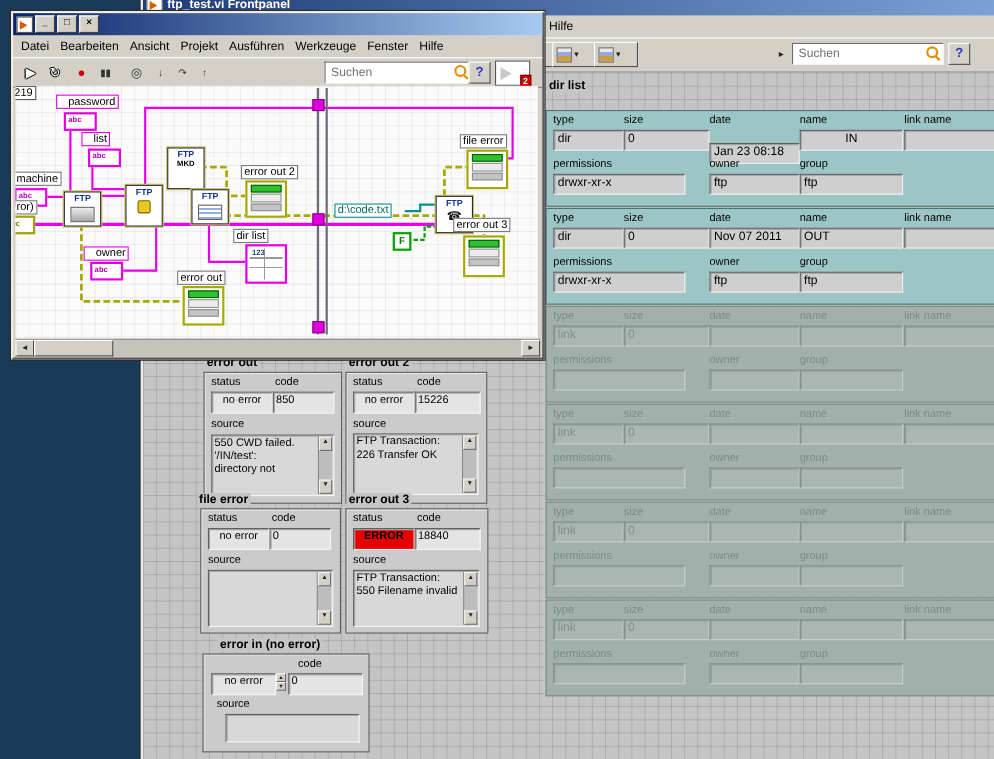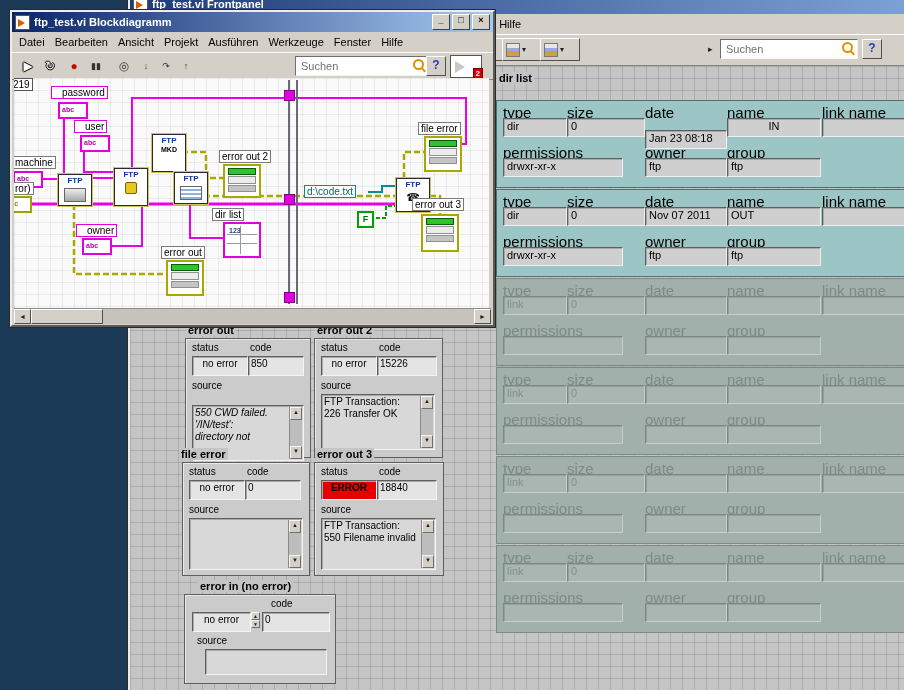--- a/index.html
+++ b/index.html
@@ -49,21 +49,21 @@
   .ovf{position:absolute;font-size:9px;color:#222;}
 
   
   .fp-content{position:absolute;left:0;right:0;top:72px;bottom:0;background:#c5c5c5;overflow:hidden;
      background-image:linear-gradient(to right,rgba(110,110,110,.28) 1px,transparent 1px),
                       linear-gradient(to bottom,rgba(110,110,110,.28) 1px,transparent 1px);
      background-size:12px 12px;}
   .biglab{position:absolute;font-size:11px;font-weight:bold;color:#000;background:#c5c5c5;padding:0 2px;}
   .dl-row{position:absolute;left:366px;width:430px;height:86px;background:#9cc6c6;border:1px solid #50716f;}
   .dl-row.off{background:#a2b0ac;border-color:#7c8a86;}
-  .dl-lab{position:absolute;font-size:15px;color:#000;white-space:nowrap;}
+  .dl-lab{position:absolute;font-size:10px;color:#000;white-space:nowrap;}
   .off .dl-lab{color:#7d8a87;}
   .fld{position:absolute;height:15px;background:#cfcfcf;border:1px solid;
        border-color:#5f5f5f #f0f0f0 #f0f0f0 #5f5f5f;box-shadow:inset 1px 1px 0 #a8a8a8;
        font-size:11px;color:#000;padding:1px 3px;white-space:nowrap;overflow:hidden;}
   .off .fld{background:#aab6b2;color:#81908c;border-color:#7b8985 #c5cfcb #c5cfcb #7b8985;
        box-shadow:inset 1px 1px 0 #93a09c;}
   .clab{position:absolute;font-size:11px;font-weight:bold;color:#000;background:#c5c5c5;padding:0 2px;white-space:nowrap;}
   .cluster{position:absolute;background:#cbcbcb;border:1px solid #5e5e5e;box-shadow:inset 1px 1px 0 #e8e8e8;}
   .cl-lab{position:absolute;font-size:10px;color:#000;white-space:nowrap;}
   .statusbox,.codebox{position:absolute;height:16px;background:#e4e4e4;border:1px solid;
@@ -288,21 +288,21 @@
       <div class="fld" style="left:230px;top:57px;width:86px;"></div>
     </div>
 
     <span class="clab" style="left:56px;top:258px;">error out</span>
     <div class="cluster" style="left:55px;top:272px;width:124px;height:118px;">
       <span class="cl-lab" style="left:6px;top:3px;">status</span>
       <span class="cl-lab" style="left:64px;top:3px;">code</span>
       <div class="statusbox" style="left:6px;top:17px;width:50px;">no error</div>
       <div class="codebox" style="left:62px;top:17px;width:50px;">850</div>
       <span class="cl-lab" style="left:6px;top:41px;">source</span>
-      <div class="srcbox" style="left:6px;top:66px;width:110px;height:54px;font-style:italic;">
+      <div class="srcbox" style="left:6px;top:56px;width:110px;height:54px;">
         <div class="src-text">550 CWD failed.
 '/IN/test':
 directory not</div>
         <div class="vsb">
           <div class="sb-btn">▲</div>
           <div class="sb-track"></div>
           <div class="sb-btn">▼</div>
         </div>
       </div>
     </div>
@@ -373,21 +373,20 @@
       <div class="srcbox" style="left:20px;top:54px;width:120px;height:24px;">
         <div class="src-text"></div>
       </div>
     </div>
   </div>
 </div>
 
 <div class="win" style="left:10px;top:10px;width:481px;height:313px;z-index:10;">
   <div class="titlebar">
     <span class="appicon"></span>
-    <span class="title-text">ftp_test.vi Blockdiagramm</span>
     <span class="winbtn">_</span>
     <span class="winbtn">□</span>
     <span class="winbtn">×</span>
   </div>
   <div class="menubar">
     <span>Datei</span>
     <span>Bearbeiten</span>
     <span>Ansicht</span>
     <span>Projekt</span>
     <span>Ausführen</span>
@@ -440,21 +439,21 @@
     <div class="seq"></div>
     <div class="sq" style="top:12px;"></div>
     <div class="sq" style="top:116px;"></div>
     <div class="sq" style="top:214px;"></div>
 
     <div class="numconst" style="left:-4px;top:0px;">219</div>
 
     <div class="plab" style="left:37px;top:8px;">password</div>
     <div class="term" style="left:44px;top:24px;">abc</div>
 
-    <div class="plab" style="left:60px;top:42px;">user</div>
+    <div class="plab" style="left:60px;top:42px;">list</div>
     <div class="term" style="left:66px;top:57px;">abc</div>
 
     <div class="dlab" style="left:-2px;top:78px;">machine</div>
     <div class="term" style="left:-1px;top:93px;">abc</div>
 
     <div class="dlab" style="left:-2px;top:104px;">ror)</div>
     <div class="term olive" style="left:-12px;top:118px;">abc</div>
 
     <div class="vi" style="left:44px;top:96px;">
       <span class="ftp">FTP</span>

